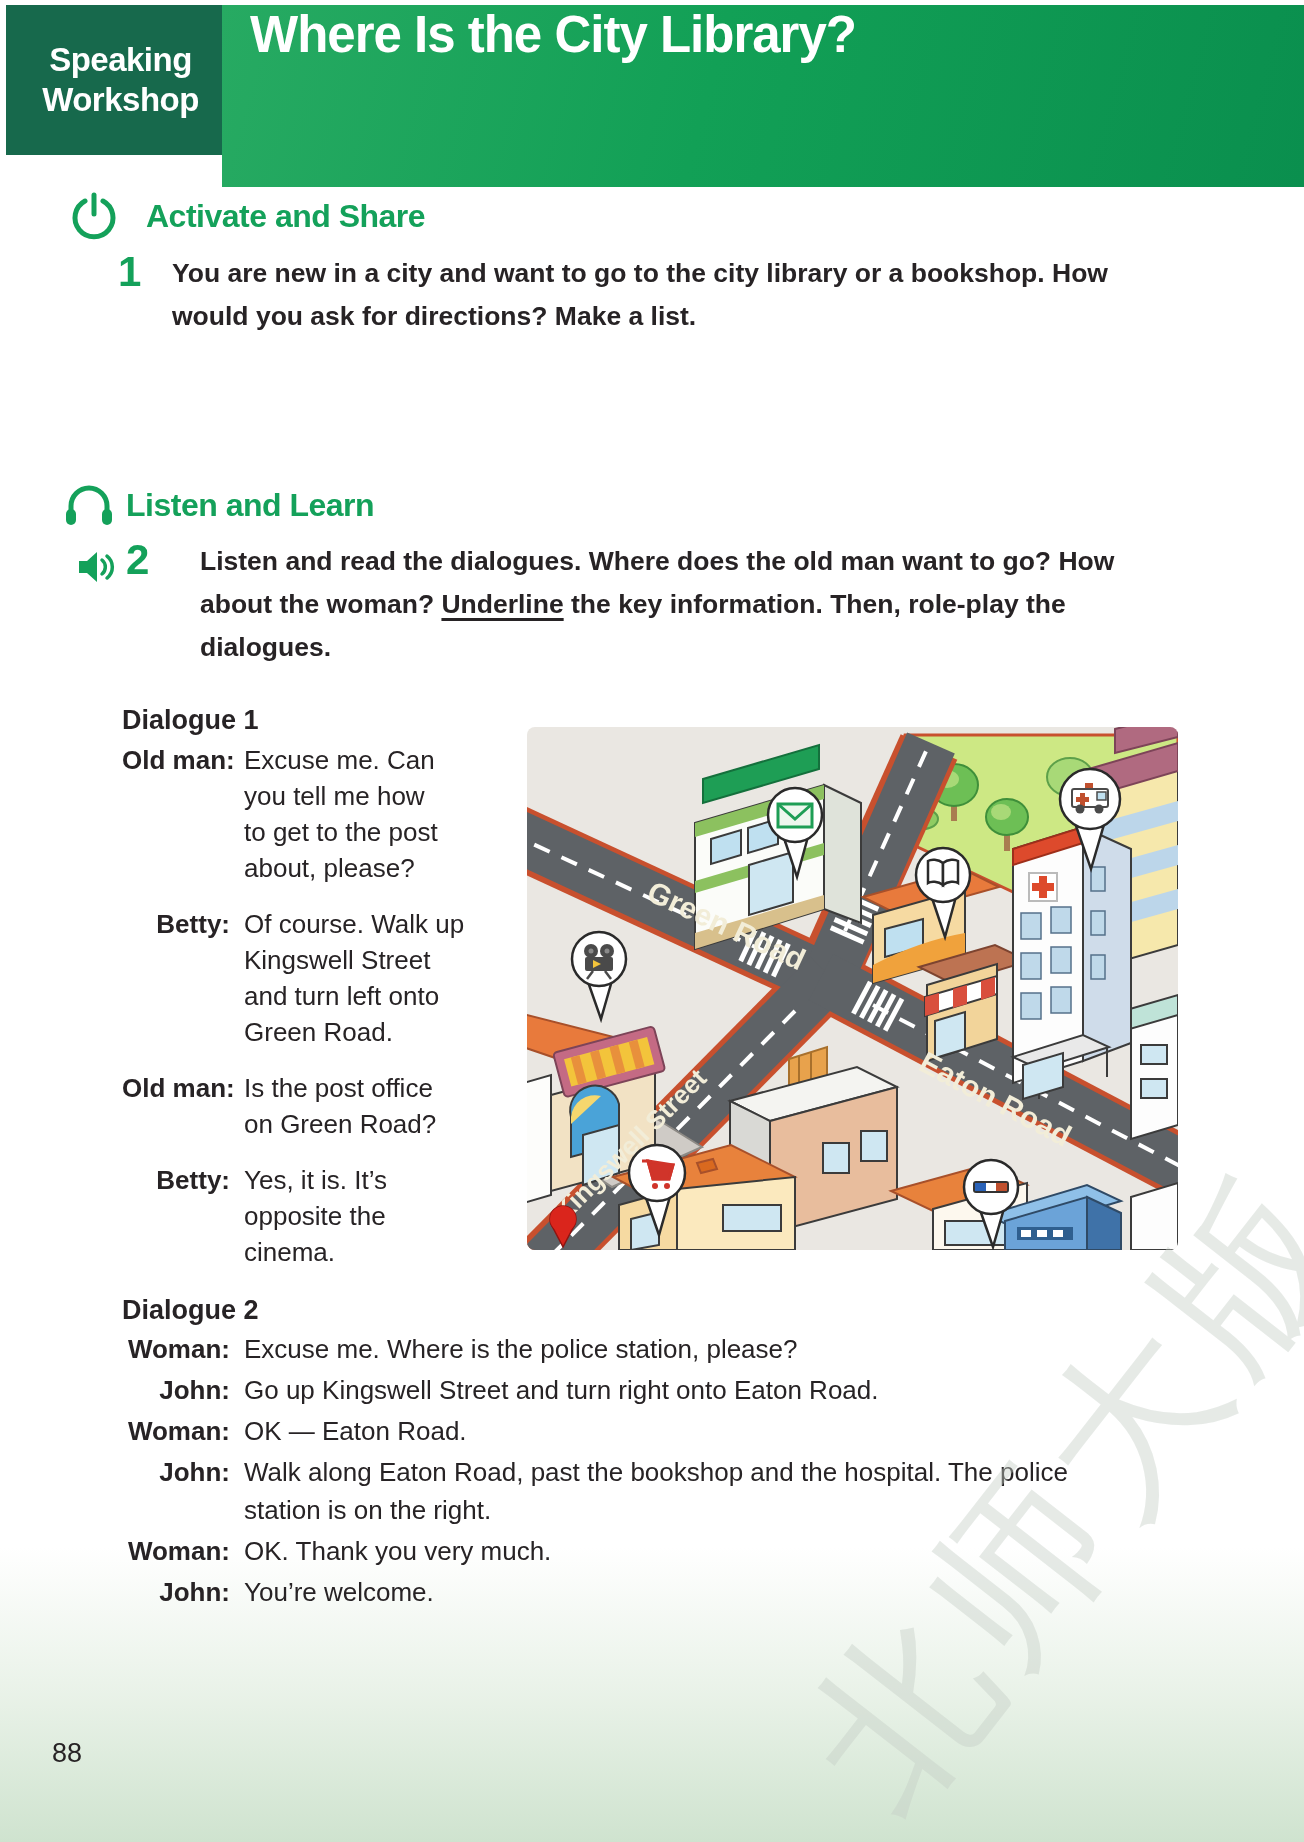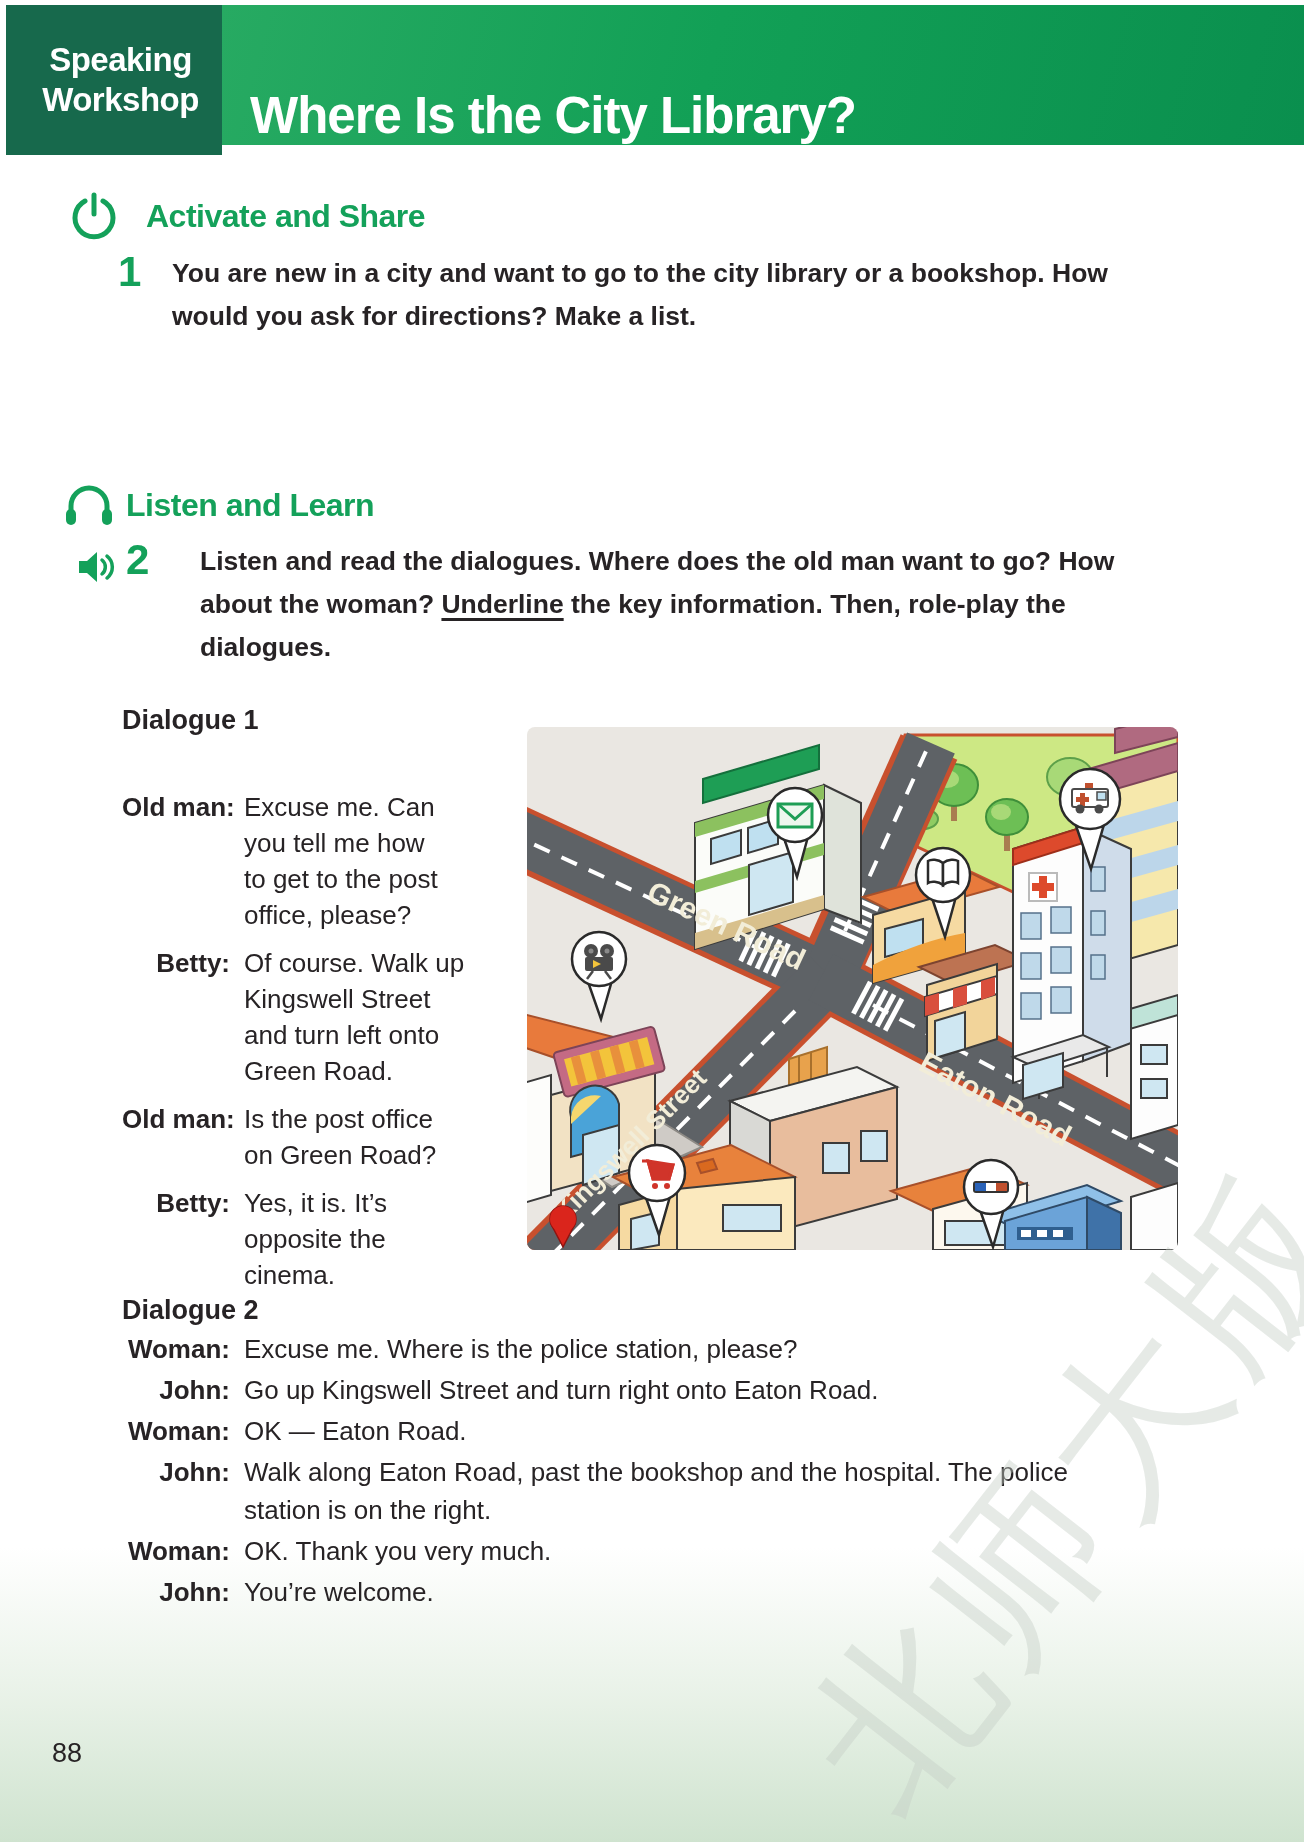--- a/index.html
+++ b/index.html
@@ -10,23 +10,23 @@
     font-family:"Liberation Sans", sans-serif; color:#272325; overflow:hidden;
   }
   
   .header { position:absolute; left:6px; top:5px; right:0; height:150px; }
   .header-tab {
     position:absolute; left:0; top:0; width:216px; height:150px; background:#17694c;
     display:flex; flex-direction:column; justify-content:center; align-items:center;
     color:#fff; font-weight:bold; font-size:33px; line-height:40px; letter-spacing:-0.5px;padding-left:13px;
   }
   .header-banner {
-    position:absolute; left:216px; top:0; right:0; height:140px;
+    position:absolute; left:216px; top:0; right:0; height:182px;
     background:linear-gradient(105deg,#27aa62 0%,#12a056 45%,#0a8f4e 100%);
-    display:flex; align-items:flex-end;
+    display:flex; align-items:flex-start;
   }
   .header-title { color:#fff; font-weight:bold; font-size:51px; letter-spacing:-1px; padding-left:28px; }
   
   .sec-head { position:absolute; display:flex; align-items:center; gap:10px; }
   .sec-head h2 { color:#14a15a; font-size:32px; font-weight:bold; letter-spacing:-0.5px; }
   .sec-icon { width:48px; height:48px; flex:0 0 auto; }
   .task-num { position:absolute; color:#14a15a; font-size:42px; font-weight:bold; }
   .task-text { position:absolute; font-weight:bold; font-size:26.5px; line-height:43px; white-space:pre-line; }
   .ul-word { text-decoration:underline; text-decoration-thickness:2.5px; text-underline-offset:5px; }
   
@@ -35,21 +35,21 @@
     border:3px solid #272325; border-radius:14px; background:#fff;
     display:flex; align-items:center; padding-left:24px;
     font-size:27.5px;
   }
   .bubble-tail { position:absolute; left:-20px; bottom:-4px; width:34px; height:34px; }
   
   .dlg-title { position:absolute; font-size:27px; font-weight:bold; }
   .dlg-grid { position:absolute; display:grid; column-gap:14px; font-size:26px; }
   .dlg-grid .spk { font-weight:bold; text-align:right; white-space:nowrap; }
   .dlg-grid .txt { white-space:pre-line; }
-  .d1 { left:122px; top:742px; grid-template-columns:108px 240px; row-gap:12px; line-height:36px;margin-top:47px; }
+  .d1 { left:122px; top:742px; grid-template-columns:108px 240px; row-gap:20px; line-height:36px; }
   .d2 { left:122px; top:1330px; grid-template-columns:108px auto; row-gap:3px; line-height:38px; }
   
   .map-wrap { position:absolute; left:527px; top:727px; width:651px; height:523px;
     border-radius:8px; overflow:hidden; background:#eae7e2; }
   
   .page-num { position:absolute; left:52px; top:1738px; font-size:27px; }
   .watermark {
     position:absolute; left:760px; top:1160px; width:640px; height:660px;
     display:flex; align-items:center; justify-content:center;
     transform:rotate(-52deg);
@@ -101,21 +101,21 @@
   <div class="task-text" style="left:172px; top:540px; width:990px;margin-left:28px;"><span>Listen and read the dialogues. Where does the old man want to go? How
 about the woman? </span><span class="ul-word">Underline</span><span> the key information.  Then, role-play the
 dialogues.</span></div>
 
   <div class="dlg-title" style="left:122px; top:705px;">Dialogue 1</div>
   <div class="dlg-grid d1">
     <div class="spk">Old man:</div>
     <div class="txt">Excuse me. Can
 you tell me how
 to get to the post
-office, please?</div>
+about, please?</div>
     <div class="spk">Betty:</div>
     <div class="txt">Of course. Walk up
 Kingswell Street
 and turn left onto
 Green Road.</div>
     <div class="spk">Old man:</div>
     <div class="txt">Is the post office
 on Green Road?</div>
     <div class="spk">Betty:</div>
     <div class="txt">Yes, it is. It’s

